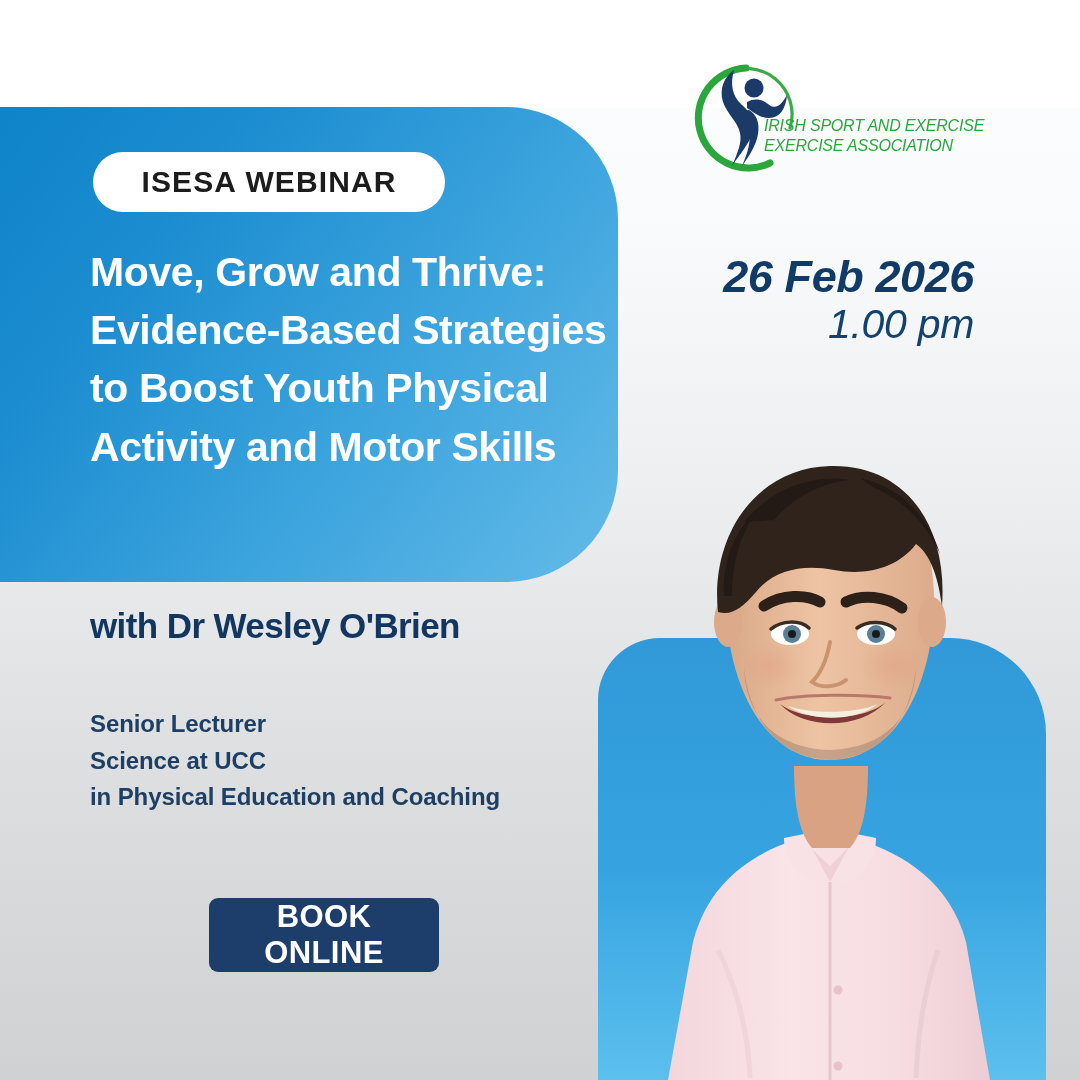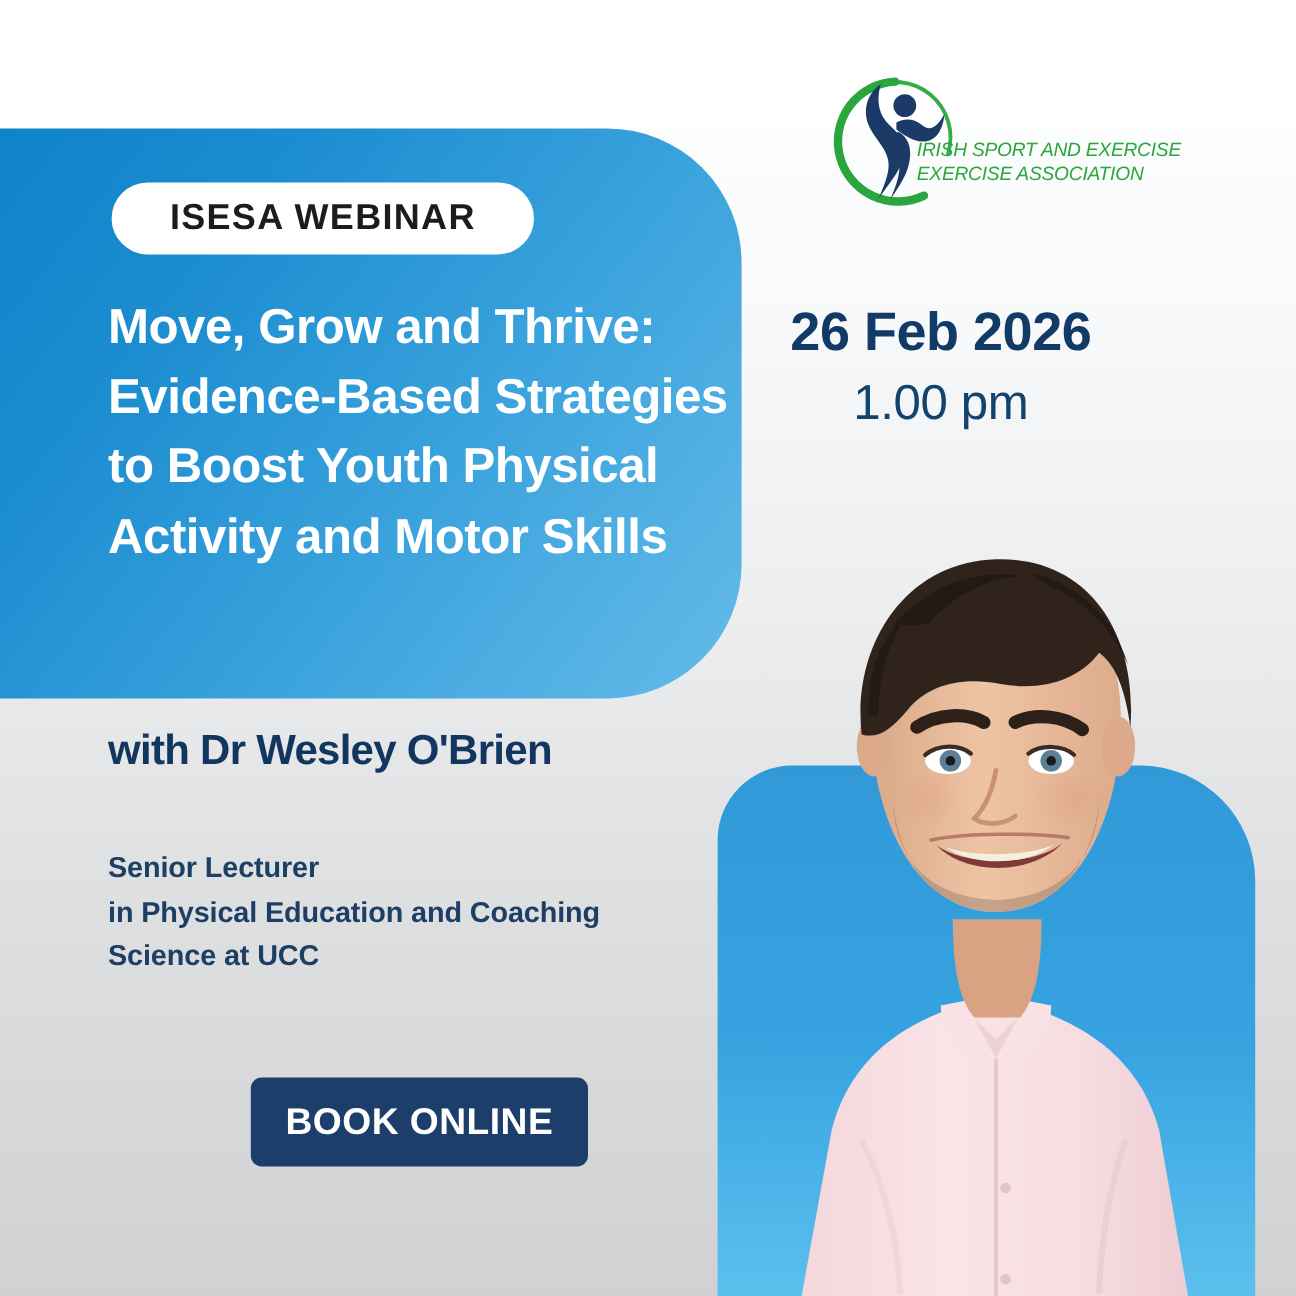--- a/index.html
+++ b/index.html
@@ -96,31 +96,32 @@
     line-height: 1.42;
     letter-spacing: -0.4px;
     color: #ffffff;
   }
 
   
   .datetime {
     position: absolute;
     right: 106px; top: 252px;
     width: 380px;
-    text-align: center;
+    text-align: right;
+    font-style: italic;
   }
   .date {
     font-size: 45px;
     font-weight: bold;
     letter-spacing: -0.4px;
     color: #113a66;
     line-height: 1.1;
   }
   .time {
-    margin-top: 11px;
+    margin-top: 0;
     font-size: 41px;
     font-weight: normal;
     letter-spacing: -0.3px;
     color: #12436f;
     line-height: 1.1;
   }
 
   
   .photo-panel {
     position: absolute;
@@ -162,21 +163,21 @@
     font-weight: bold;
     line-height: 1.53;
     letter-spacing: -0.1px;
     color: #1d3f64;
   }
 
   
   .book-btn {
     position: absolute;
     left: 209px; top: 898px;
-    width: 281px; height: 74px;
+    width: 230px; height: 74px;
     background: #1d3d6b;
     border: none;
     border-radius: 9px;
     display: flex;
     align-items: center;
     justify-content: center;
     cursor: pointer;
     padding: 16px;
   }
   .book-label {
@@ -305,21 +306,21 @@
         <path d="M146 238 C152 292 182 328 232 330 C282 328 312 292 318 238
                  C316 286 288 318 232 320 C176 318 148 286 146 238 Z" fill="#6d5a4c" opacity="0.3"></path>
       </g>
     </svg>
   </div>
 
   <div class="speaker-name">with Dr Wesley O'Brien</div>
 
   <div class="role">
     <div>Senior Lecturer</div>
+    <div>Science at UCC</div>
     <div>in Physical Education and Coaching</div>
-    <div>Science at UCC</div>
   </div>
 
   <button class="book-btn">
     <span class="book-label">BOOK ONLINE</span>
   </button>
 
 </div>
 
 </body></html>

